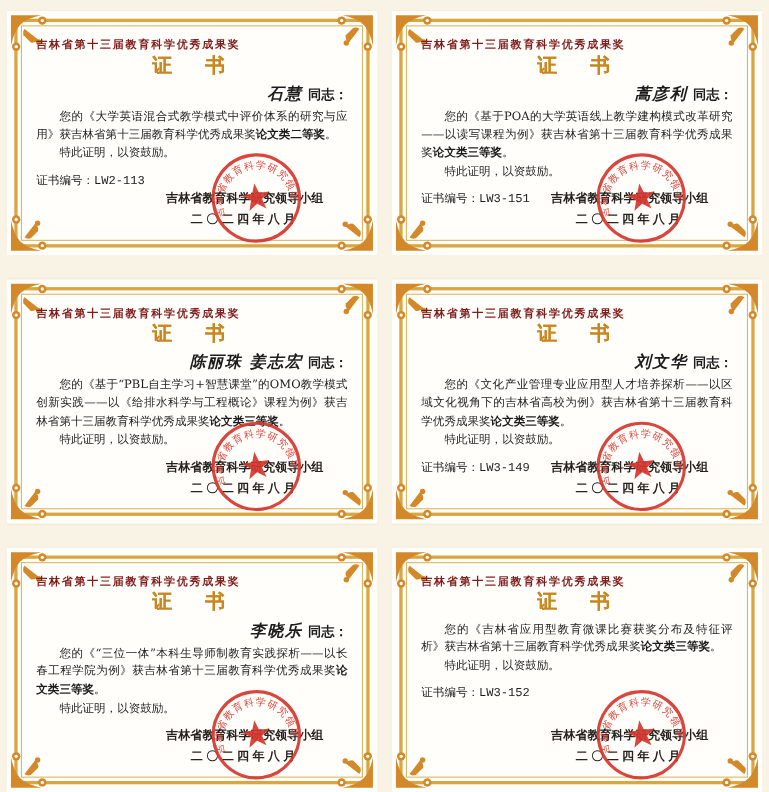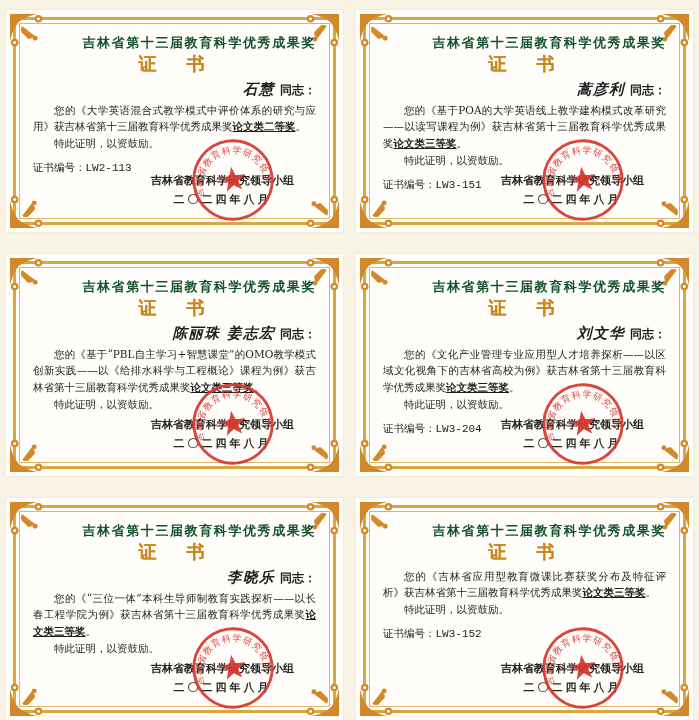--- a/index.html
+++ b/index.html
@@ -25,23 +25,23 @@
   .frame-outer{position:absolute;inset:7px;border:3px solid #d9a640;pointer-events:none;}
   .frame-inner{position:absolute;inset:13px;border:1px solid #dcb668;pointer-events:none;}
   .corner{position:absolute;width:38px;height:38px;color:#d3892a;}
   .corner.tl{top:3px;left:3px;}
   .corner.tr{top:3px;right:3px;transform:rotate(90deg);}
   .corner.br{bottom:3px;right:3px;transform:rotate(180deg);}
   .corner.bl{bottom:3px;left:3px;transform:rotate(270deg);}
   .content{position:absolute;inset:17px 27px;color:#1c1c1c;}
   .title{
     margin:7px 0 1px 0;
-    text-align:right;
-    color:#14532d;
-    font-size:13px;
+    text-align:left;
+    color:#7f1d1d;
+    font-size:10px;
     font-weight:bold;
     letter-spacing:1.6px;
   }
   .heading{
     text-align:center;
     color:#c9871f;
     font-size:18px;
     font-weight:bold;
     letter-spacing:6px;
     line-height:1.25;
@@ -57,21 +57,21 @@
     margin-right:5px;
   }
   .honorific{font-size:12px;}
   .body,.closing{
     margin:0;
     font-size:10.5px;
     line-height:1.6;
     text-align:justify;
     text-indent:2em;
   }
-  .award{font-weight:bold;text-decoration:underline;}
+  .award{font-weight:bold;}
   .certno{margin:9px 0 0 0;font-size:10.5px;}
   .certno .num{font-family:"Liberation Mono","DejaVu Sans Mono",monospace;font-weight:normal;font-size:11px;}
   .footer{
     position:absolute;
     right:22px;bottom:6px;
     text-align:center;
     font-size:11px;
     font-weight:600;
     line-height:1.75;
     color:#26221e;
@@ -235,21 +235,21 @@
         <use href="#corner-orn"></use>
       </svg>
     <div class="content">
       <h2 class="title">吉林省第十三届教育科学优秀成果奖</h2>
       <div class="heading">证　书</div>
       <div class="name-line">
         <span class="name">刘文华</span><span class="honorific">同志：</span>
       </div>
       <p class="body"><span>您的《文化产业管理专业应用型人才培养探析——以区域文化视角下的吉林省高校为例》获吉林省第十三届教育科学优秀成果奖</span><span class="award">论文类三等奖</span><span>。</span></p>
       <p class="closing">特此证明，以资鼓励。</p>
-      <p class="certno"><span>证书编号：</span><span class="num">LW3-204</span></p>
+      <p class="certno"><span>证书编号：</span><span class="num">LW3-149</span></p>
       <div class="footer">
         <div>吉林省教育科学研究领导小组</div>
         <div class="date">二〇二四年八月</div>
       </div>
       <svg class="seal" viewBox="0 0 90 90">
         <defs>
             <path id="arc4" d="M 13,58 A 33,33 0 1 1 77,58"></path>
           </defs>
         <circle cx="45" cy="45" r="41" fill="none" stroke="#d6372e" stroke-width="3"></circle>
         <polygon points="45,31 48.3,40.5 58.3,40.7 50.3,46.7 53.2,56.3 45,50.6 36.8,56.3 39.7,46.7 31.7,40.7 41.7,40.5" fill="#d6372e"></polygon>

